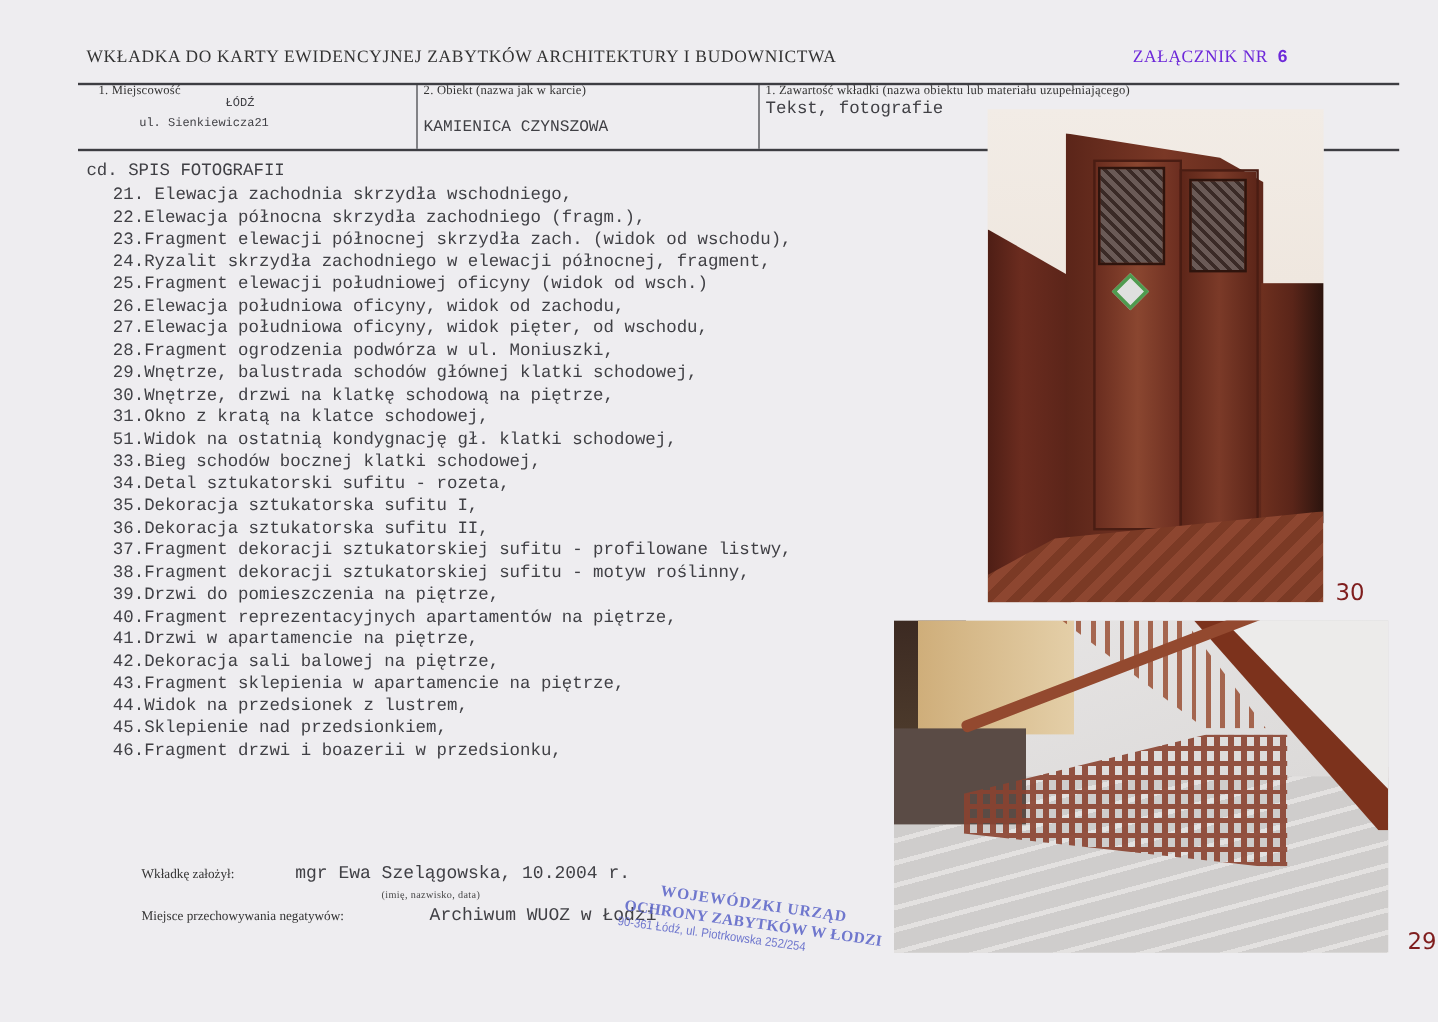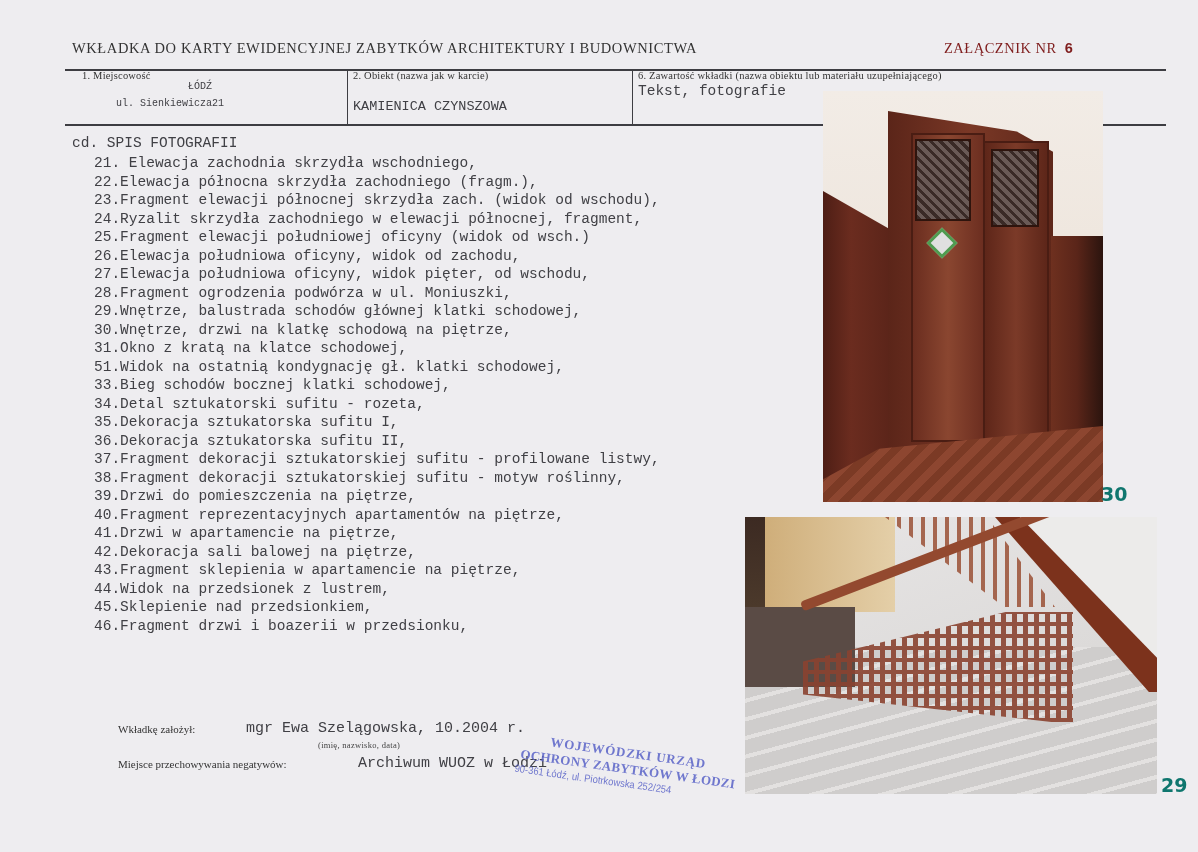--- a/index.html
+++ b/index.html
@@ -7,21 +7,21 @@
     width:1198px; height:852px; position:relative; overflow:hidden;
     background:#eeedf0;
     font-family:"Liberation Serif", serif;
     color:#2a2a2e;
   }
   .abs { position:absolute; }
   .doc-title {
     left:72px; top:40px; font-size:14.5px; letter-spacing:0.6px; color:#333;
   }
   .annex {
-    left:944px; top:40px; font-size:14.5px; letter-spacing:0.5px; color:#7f1d1d;
+    left:944px; top:40px; font-size:14.5px; letter-spacing:0.5px; color:#6d28d9;
   }
   .annex .num { font-family:"Liberation Sans", sans-serif; font-weight:bold; margin-left:8px; }
   .hline { background:#3d3d42; height:2px; }
   .vline { background:#3d3d42; width:1px; }
   .cell-label { font-size:10.5px; color:#333; letter-spacing:0.2px; }
   .mono { font-family:"Liberation Mono", monospace; color:#404045; }
   .cell-val { font-size:10px; }
   .list-title { left:72px; top:135px; font-size:14.5px; }
   .list { left:94px; top:154px; font-size:14.5px; line-height:18.5px; margin:0; padding:0; list-style:none; }
   .list li { white-space:pre; }
@@ -30,21 +30,21 @@
   .footer-val { font-size:15px; }
   .stamp {
     left:520px; top:730px; color:#5a63c8; transform:rotate(8deg); transform-origin:left top;
     font-family:"Liberation Serif", serif; opacity:0.85;
   }
   .stamp div { white-space:nowrap; }
   .stamp .s1 { font-size:13px; font-weight:bold; letter-spacing:0.8px; margin-left:32px; }
   .stamp .s2 { font-size:13px; font-weight:bold; letter-spacing:0.3px; margin-left:4px; }
   .stamp .s3 { font-family:"Liberation Sans", sans-serif; font-size:10.5px; margin-left:0; transform:scaleX(0.9); transform-origin:left; }
   .photo { overflow:hidden; }
-  .photo-num { font-family:"DejaVu Sans", sans-serif; color:#0f766e; font-size:19px; font-weight:700; }
+  .photo-num { font-family:"DejaVu Sans", sans-serif; color:#7f1d1d; font-size:19px; font-weight:400;margin-left:12px; }
   
   .p1 {
     left:823px; top:91px; width:280px; height:411px;
     background:linear-gradient(180deg,#f2ece6 0%,#efe7df 35%,#e4d8cf 100%);
   }
   .p1 .wall-panel-left {
     position:absolute; left:0; top:100px; width:70px; height:311px;
     background:linear-gradient(90deg,#4e1e15,#6b2c1f 40%,#5a2419);
     clip-path:polygon(0 0,100% 40px,100% 100%,0 100%);
   }
@@ -142,21 +142,21 @@
   <div class="abs vline" style="left:347px; top:70px; height:54px;"></div>
   <div class="abs vline" style="left:632px; top:70px; height:54px;"></div>
 
   <div class="abs cell-label" style="left:82px; top:70px;">1. Miejscowość</div>
   <div class="abs mono cell-val" style="left:188px; top:81px;">ŁÓDŹ</div>
   <div class="abs mono cell-val" style="left:116px; top:98px;">ul. Sienkiewicza21</div>
 
   <div class="abs cell-label" style="left:353px; top:70px;">2. Obiekt (nazwa jak w karcie)</div>
   <div class="abs mono cell-val" style="left:353px; top:99px; font-size:13.5px;">KAMIENICA CZYNSZOWA</div>
 
-  <div class="abs cell-label" style="left:638px; top:70px;">6. Zawartość wkładki (nazwa obiektu lub materiału uzupełniającego)</div>
+  <div class="abs cell-label" style="left:638px; top:70px;">1. Zawartość wkładki (nazwa obiektu lub materiału uzupełniającego)</div>
   <div class="abs mono cell-val" style="left:638px; top:83px; font-size:14.5px;">Tekst, fotografie</div>
 </div>
 
 <div class="abs mono list-title">cd. SPIS FOTOGRAFII</div>
 <ul class="abs mono list">
   <li>21. Elewacja zachodnia skrzydła wschodniego,</li>
   <li>22.Elewacja północna skrzydła zachodniego (fragm.),</li>
   <li>23.Fragment elewacji północnej skrzydła zach. (widok od wschodu),</li>
   <li>24.Ryzalit skrzydła zachodniego w elewacji północnej, fragment,</li>
   <li>25.Fragment elewacji południowej oficyny (widok od wsch.)</li>

